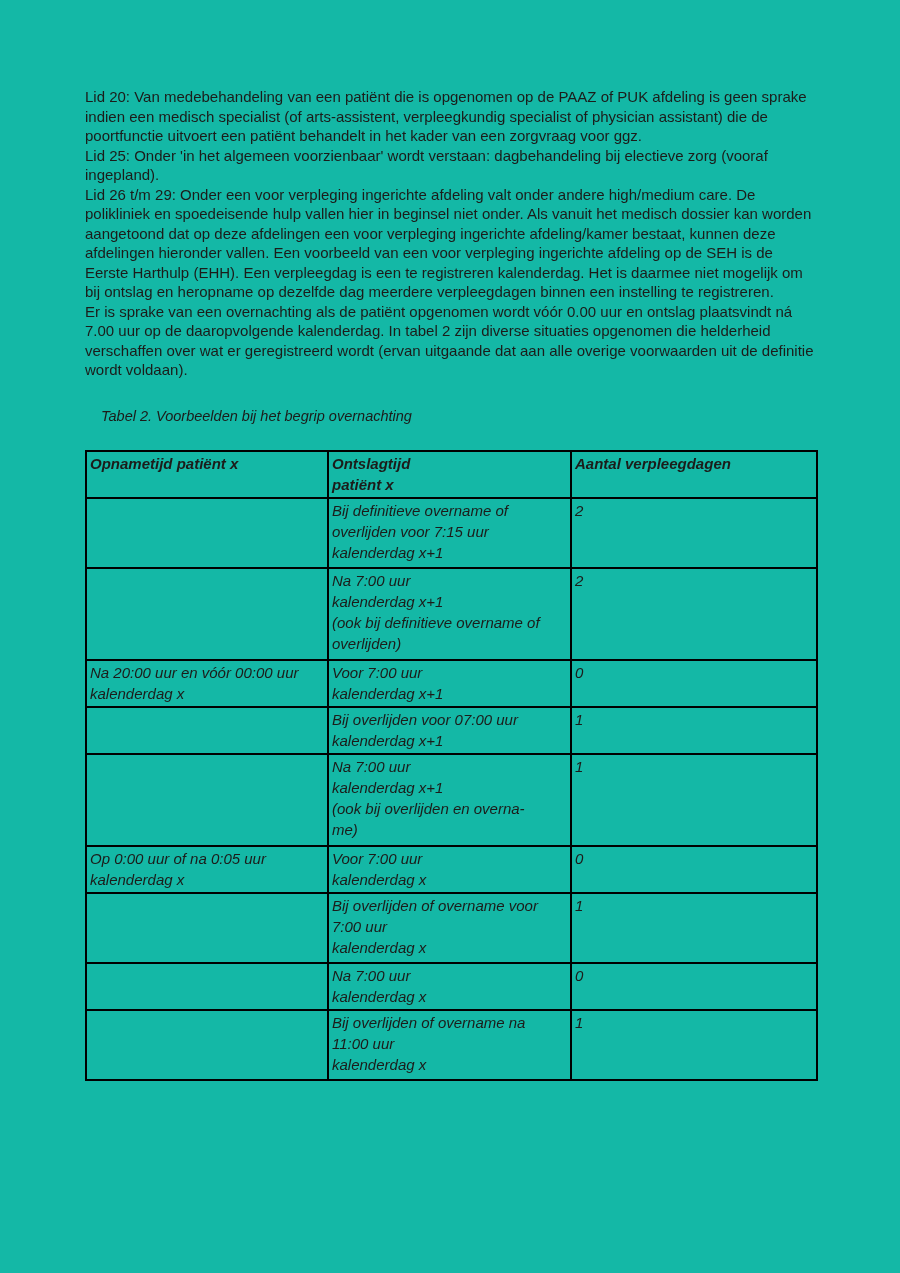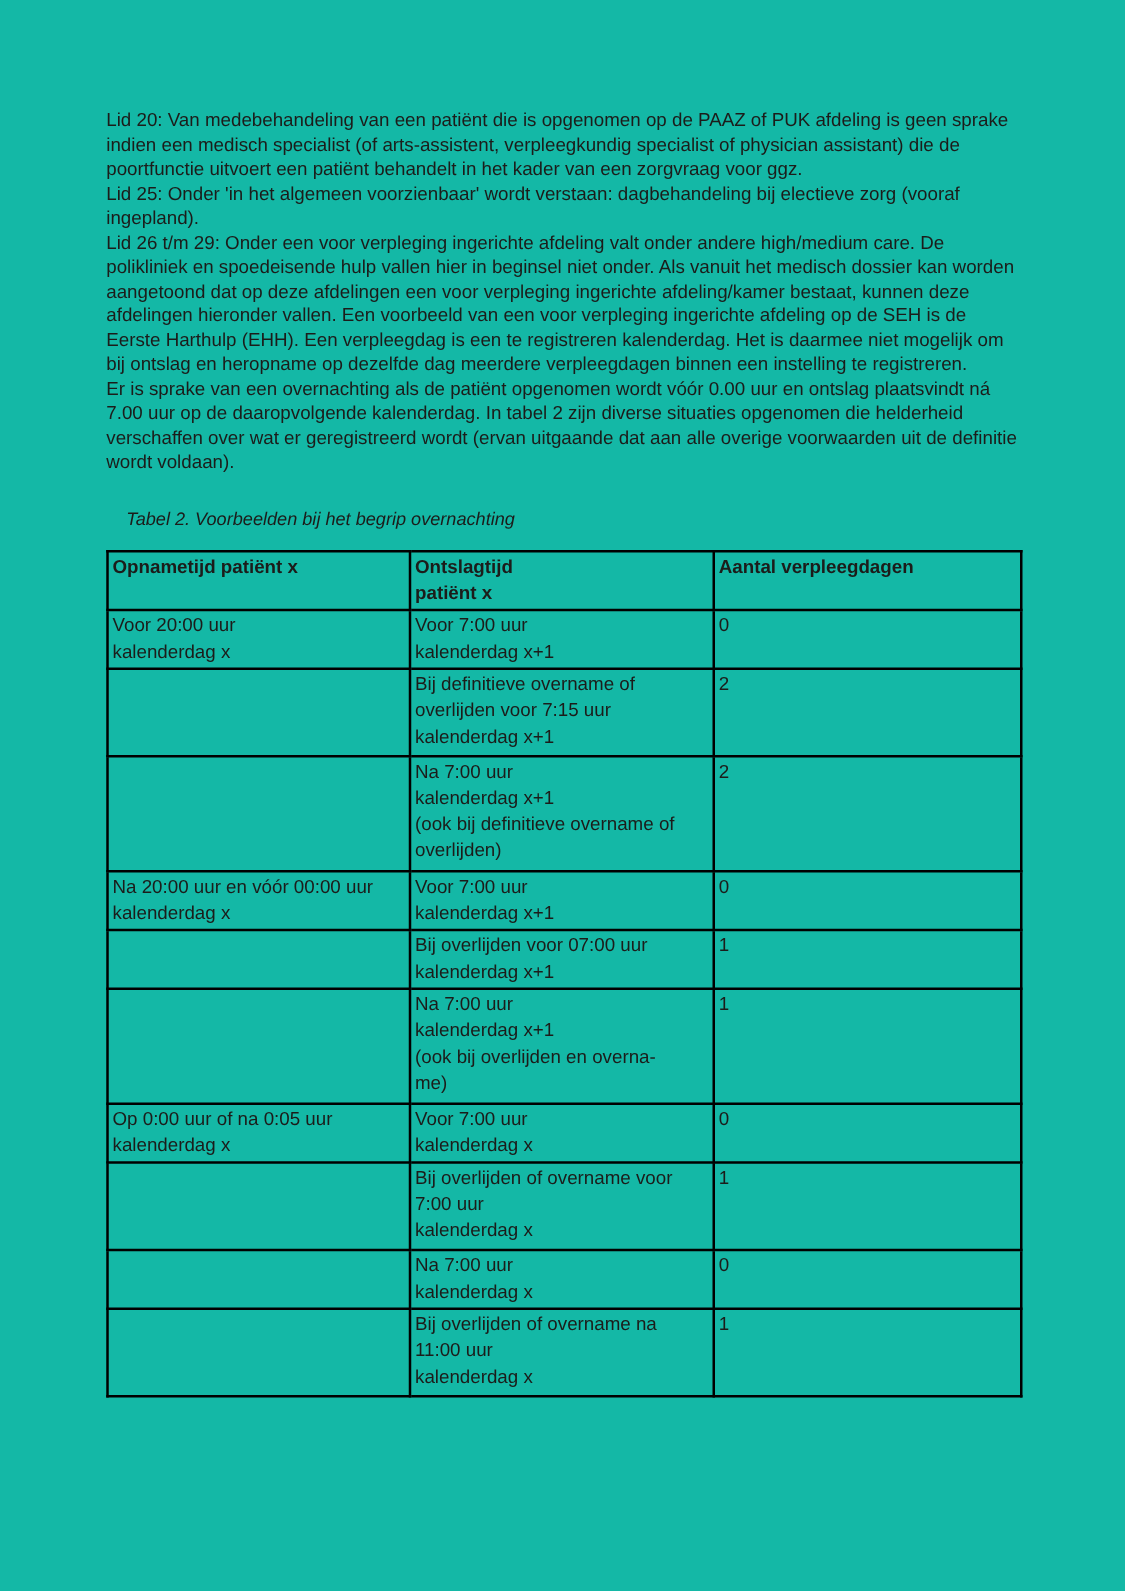--- a/index.html
+++ b/index.html
@@ -33,27 +33,28 @@
     top: 391px;
     left: 85px;
     width: 731px;
     margin: 16px;
     font-size: 14.5px;
     font-style: italic;
     line-height: 18px;
   }
   table.doc-table {
     position: absolute;
-    top: 440px;
+    top: 450px;
     left: 85px;
     width: 731px;
     border-collapse: collapse;
     table-layout: fixed;
     font-size: 15px;
     line-height: 21px;
+    font-style: italic;
   }
   table.doc-table col.c1 { width: 242px; }
   table.doc-table col.c2 { width: 243px; }
   table.doc-table col.c3 { width: 246px; }
   table.doc-table th,
   table.doc-table td {
     border: 2px solid #000000;
     vertical-align: top;
     text-align: left;
     padding: 1px 3px;
@@ -98,27 +99,20 @@
     </colgroup>
     <thead>
       <tr style="height:47px;">
         <th>Opnametijd patiënt x</th>
         <th>Ontslagtijd
 patiënt x</th>
         <th>Aantal verpleegdagen</th>
       </tr>
     </thead>
     <tbody>
-      <tr style="height:47px;">
-        <td>Voor 20:00 uur
-kalenderdag x</td>
-        <td>Voor 7:00 uur
-kalenderdag x+1</td>
-        <td>0</td>
-      </tr>
       <tr style="height:70px;">
         <td></td>
         <td>Bij definitieve overname of
 overlijden voor 7:15 uur
 kalenderdag x+1</td>
         <td>2</td>
       </tr>
       <tr style="height:92px;">
         <td></td>
         <td>Na 7:00 uur

